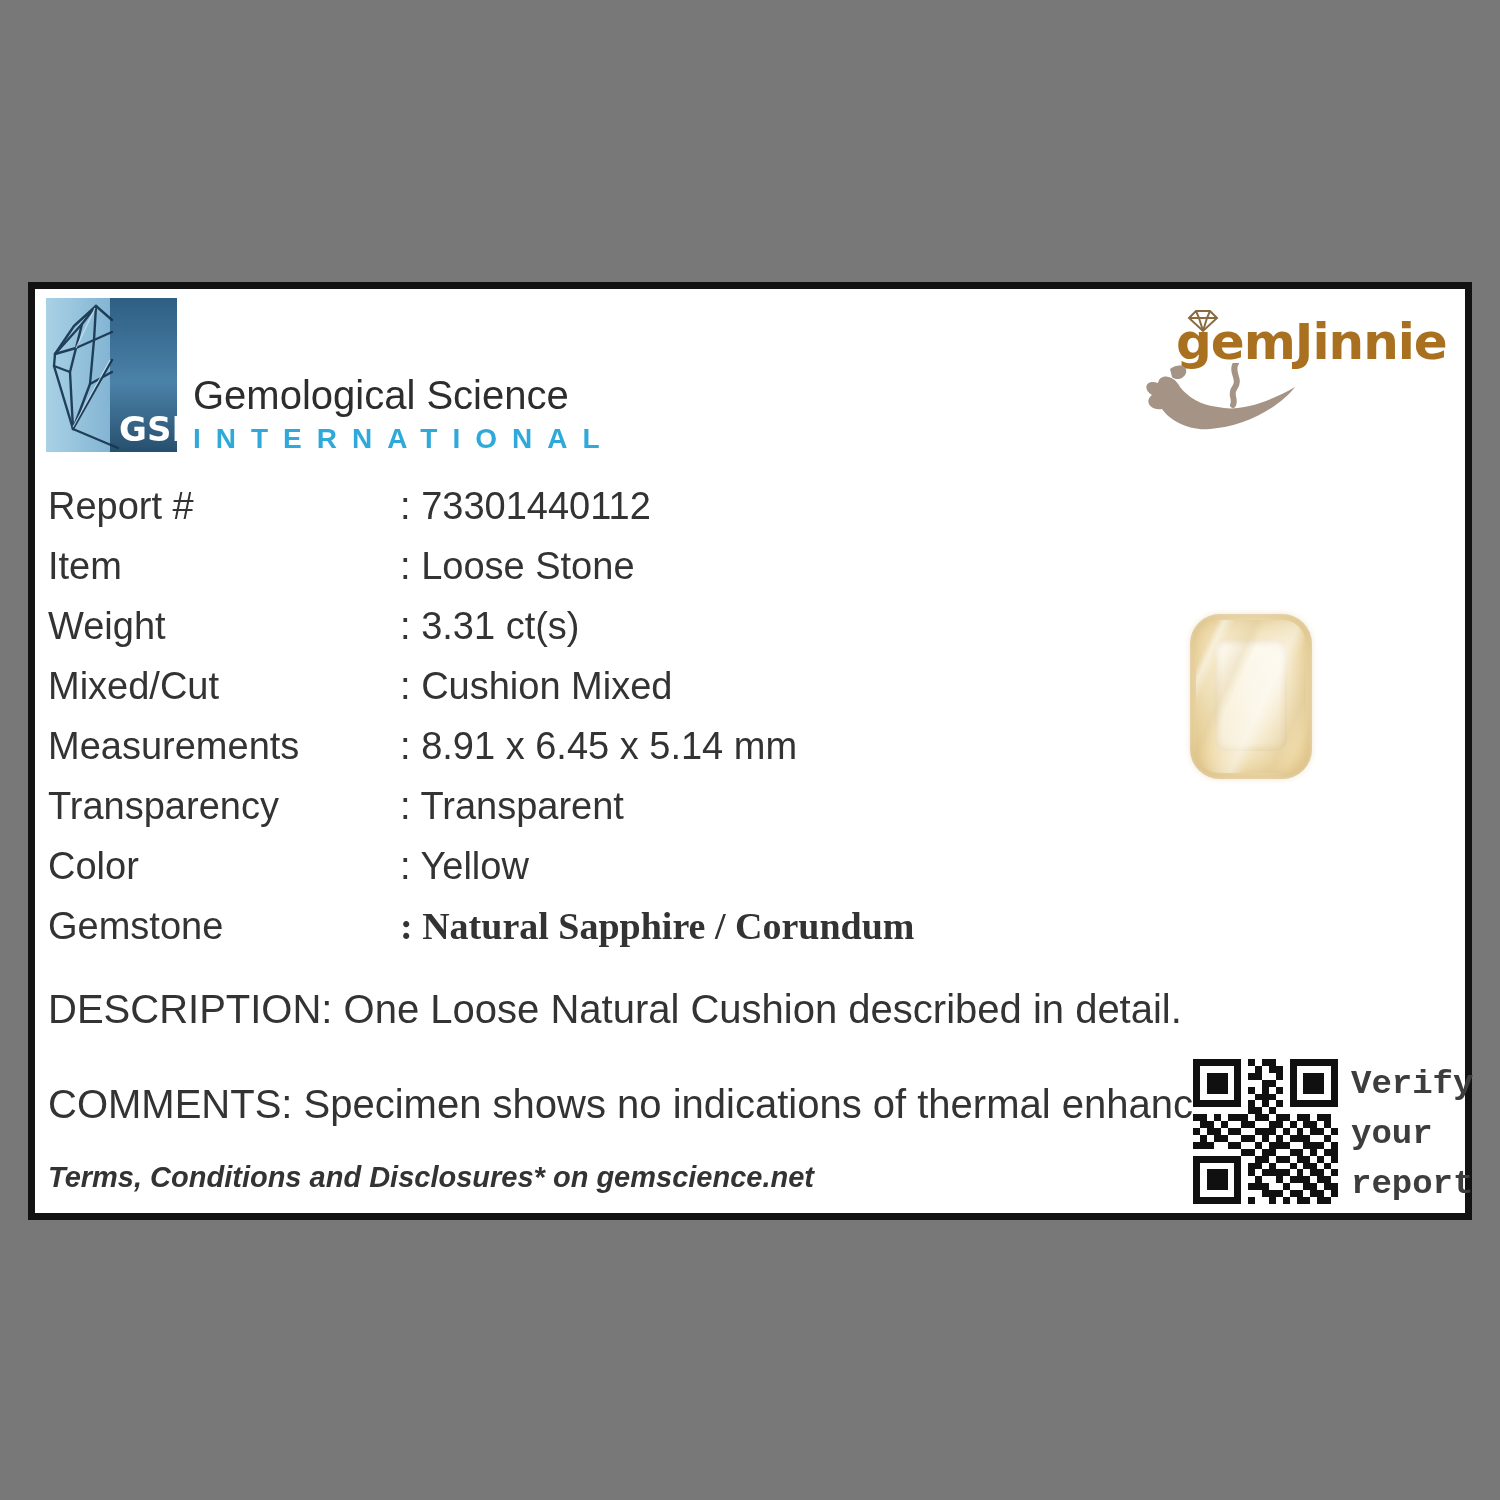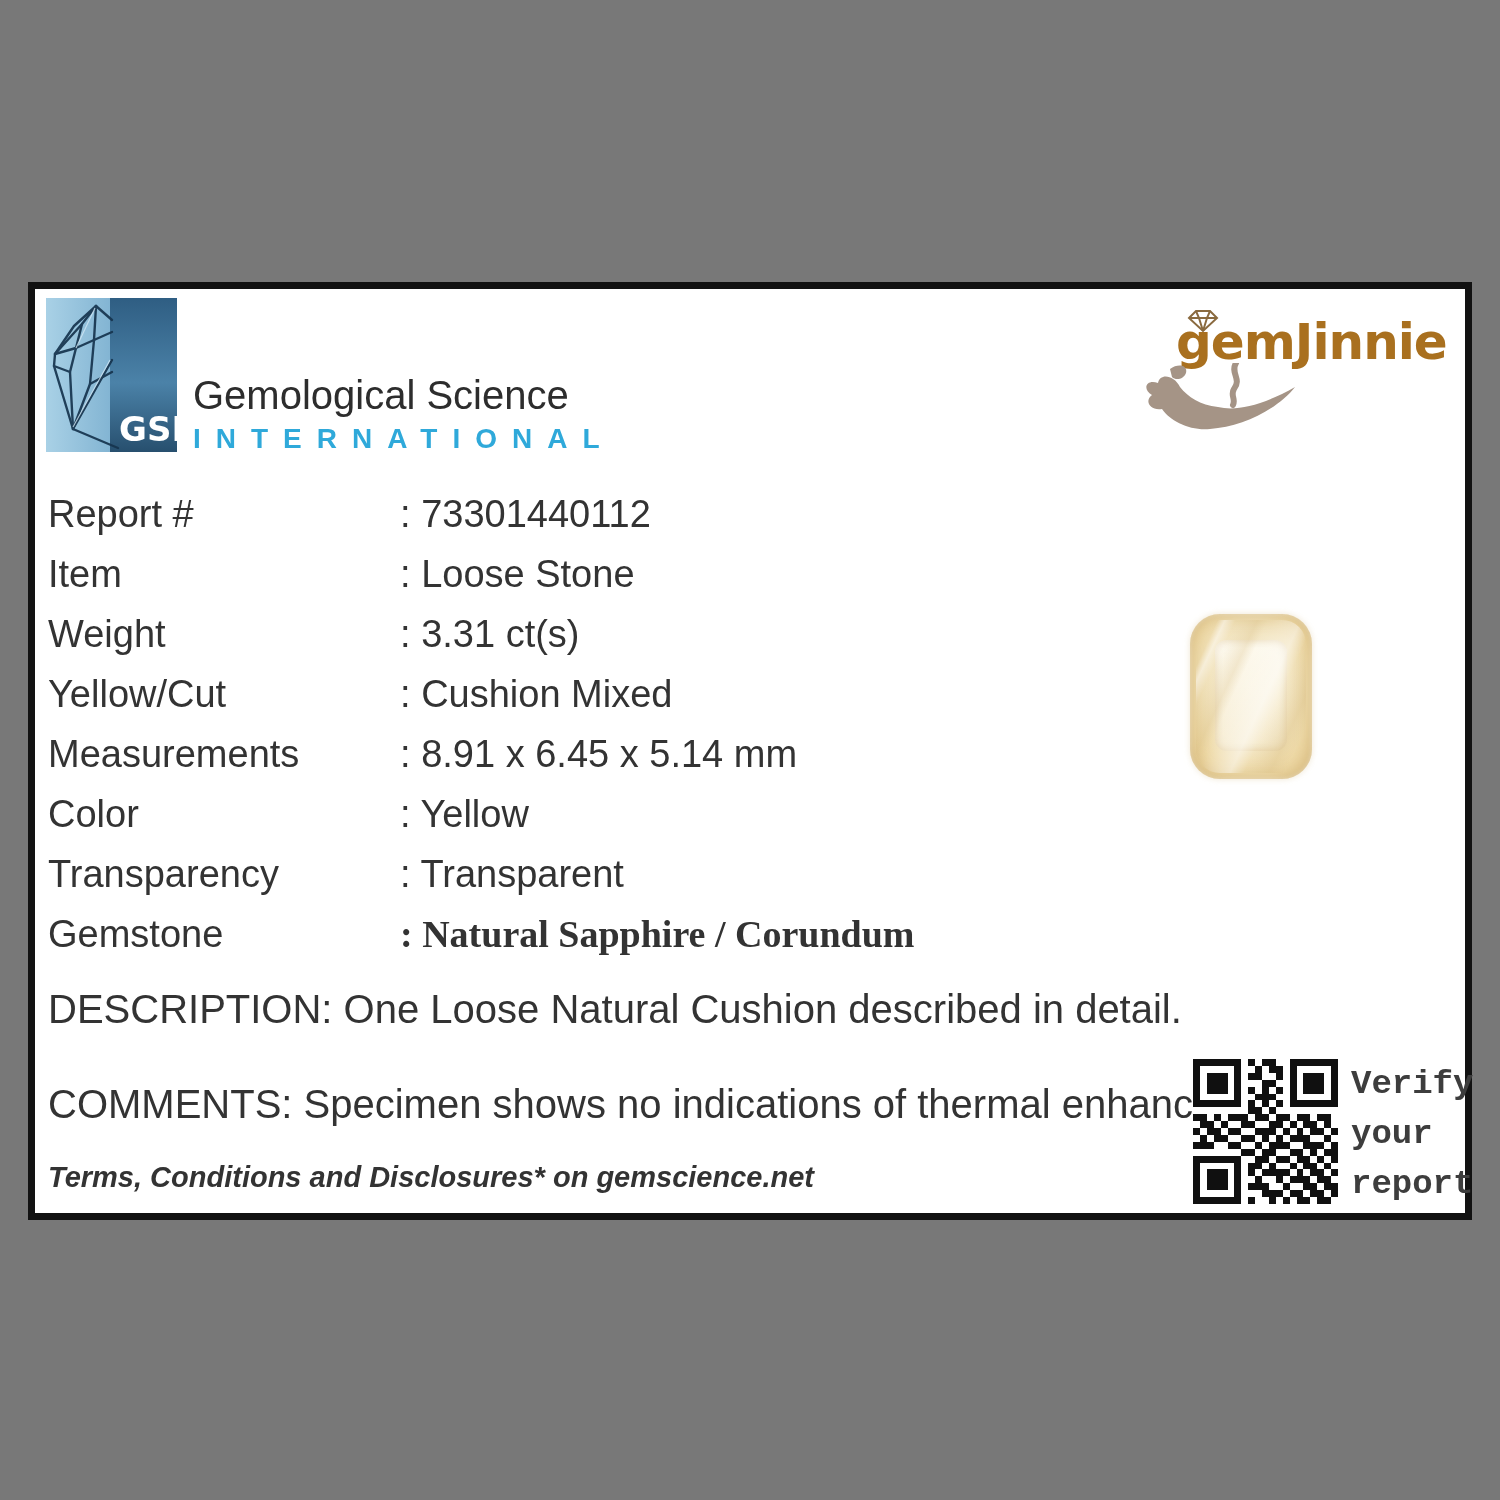--- a/index.html
+++ b/index.html
@@ -13,21 +13,21 @@
   .brand{position:absolute;left:158px;top:84px;}
   .brand-line1{font-size:40px;line-height:44px;color:#2d2d2d;letter-spacing:0px;font-weight:500;}
   .brand-line2{margin-top:6px;font-size:28px;font-weight:700;color:#2fa9da;letter-spacing:15px;}
 
   .gj-diamond{position:absolute;left:1150px;top:20px;width:36px;height:24px;}
   .gj-text{position:absolute;left:1141px;top:24px;font-family:"DejaVu Sans",sans-serif;
            font-size:50px;font-weight:700;color:#a9701f;letter-spacing:-1px;}
   .gj-swoosh{position:absolute;left:1105px;top:74px;width:160px;height:78px;}
 
   
-  .rows{position:absolute;left:13px;top:195px;width:1100px;}
+  .rows{position:absolute;left:13px;top:187px;width:1100px;}
   .row{display:flex;height:60px;line-height:60px;}
   .row-label{width:352px;font-size:38px;color:#333;}
   .row-value{font-size:38px;color:#333;white-space:nowrap;}
   .row-value::before{content:": ";}
   .row:nth-child(8) .row-value{font-weight:700;font-family:Liberation Serif, serif;}
 
   
   .description{position:absolute;left:13px;top:698px;font-size:40px;color:#333;white-space:nowrap;}
   .comments{position:absolute;left:13px;top:793px;font-size:40px;color:#333;white-space:nowrap;}
   .terms{position:absolute;left:13px;top:872px;font-size:29px;font-weight:700;font-style:italic;
@@ -123,34 +123,34 @@
       </div>
       <div class="row">
         <div class="row-label">Item</div>
         <div class="row-value">Loose Stone</div>
       </div>
       <div class="row">
         <div class="row-label">Weight</div>
         <div class="row-value">3.31 ct(s)</div>
       </div>
       <div class="row">
-        <div class="row-label">Yellow/Cut</div>
+        <div class="row-label">Mixed/Cut</div>
         <div class="row-value">Cushion Mixed</div>
       </div>
       <div class="row">
         <div class="row-label">Measurements</div>
         <div class="row-value">8.91 x 6.45 x 5.14 mm</div>
       </div>
       <div class="row">
+        <div class="row-label">Transparency</div>
+        <div class="row-value">Transparent</div>
+      </div>
+      <div class="row">
         <div class="row-label">Color</div>
         <div class="row-value">Yellow</div>
-      </div>
-      <div class="row">
-        <div class="row-label">Transparency</div>
-        <div class="row-value">Transparent</div>
       </div>
       <div class="row">
         <div class="row-label">Gemstone</div>
         <div class="row-value">Natural Sapphire / Corundum</div>
       </div>
     </div>
 
     <div class="description">DESCRIPTION: One Loose Natural Cushion described in detail.</div>
     <div class="comments">COMMENTS: Specimen shows no indications of thermal enhancement.</div>
     <div class="terms">Terms, Conditions and Disclosures* on gemscience.net</div>

